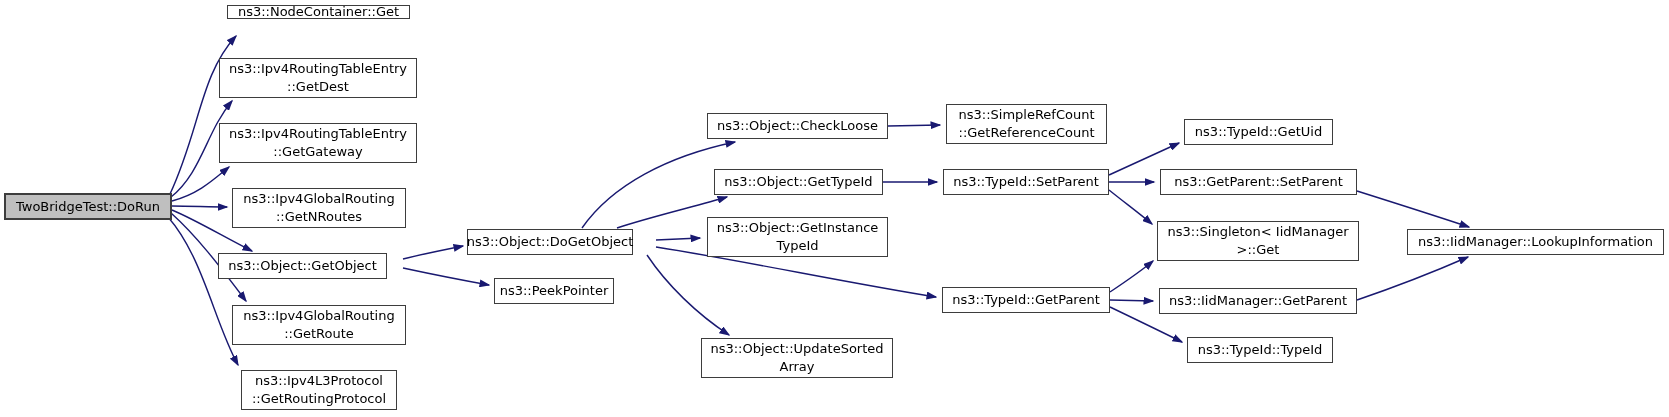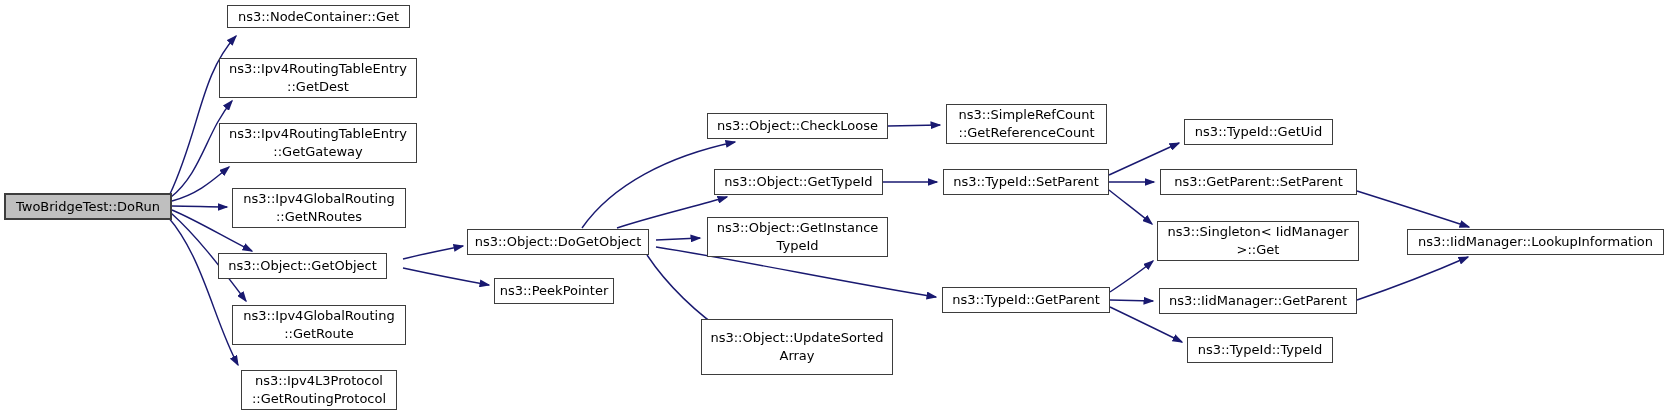--- a/index.html
+++ b/index.html
@@ -61,42 +61,42 @@
     <path d="M1109,182 L1154,182" marker-end="url(#arrow)"></path>
     <path d="M1109,190 C1124,202 1140,214 1152,224" marker-end="url(#arrow)"></path>
     <path d="M1110,292 C1125,282 1141,271 1153,261" marker-end="url(#arrow)"></path>
     <path d="M1110,300 L1153,301" marker-end="url(#arrow)"></path>
     <path d="M1110,307 C1135,319 1160,331 1182,342" marker-end="url(#arrow)"></path>
     <path d="M1357,191 C1395,203 1436,216 1469,227" marker-end="url(#arrow)"></path>
     <path d="M1357,300 C1395,287 1436,271 1468,257" marker-end="url(#arrow)"></path>
   </svg>
 
   <div class="node current" style="left:4px;top:193px;width:168px;height:27px">TwoBridgeTest::DoRun</div>
-  <div class="node" style="left:227px;top:5px;width:183px;height:23px">ns3::NodeContainer::Get</div>
+  <div class="node" style="left:227px;top:5px;width:183px;height:14px">ns3::NodeContainer::Get</div>
   <div class="node" style="left:219px;top:58px;width:198px;height:40px">ns3::Ipv4RoutingTableEntry
 ::GetDest</div>
   <div class="node" style="left:219px;top:123px;width:198px;height:40px">ns3::Ipv4RoutingTableEntry
 ::GetGateway</div>
   <div class="node" style="left:232px;top:188px;width:174px;height:40px">ns3::Ipv4GlobalRouting
 ::GetNRoutes</div>
   <div class="node" style="left:218px;top:253px;width:169px;height:26px">ns3::Object::GetObject</div>
   <div class="node" style="left:232px;top:305px;width:174px;height:40px">ns3::Ipv4GlobalRouting
 ::GetRoute</div>
   <div class="node" style="left:241px;top:370px;width:156px;height:40px">ns3::Ipv4L3Protocol
 ::GetRoutingProtocol</div>
-  <div class="node" style="left:467px;top:229px;width:182px;height:26px">ns3::Object::DoGetObject</div>
+  <div class="node" style="left:467px;top:229px;width:166px;height:26px">ns3::Object::DoGetObject</div>
   <div class="node" style="left:494px;top:278px;width:120px;height:26px">ns3::PeekPointer</div>
   <div class="node" style="left:707px;top:113px;width:181px;height:26px">ns3::Object::CheckLoose</div>
   <div class="node" style="left:946px;top:104px;width:161px;height:40px">ns3::SimpleRefCount
 ::GetReferenceCount</div>
   <div class="node" style="left:714px;top:169px;width:169px;height:26px">ns3::Object::GetTypeId</div>
   <div class="node" style="left:943px;top:169px;width:166px;height:26px">ns3::TypeId::SetParent</div>
   <div class="node" style="left:707px;top:217px;width:181px;height:40px">ns3::Object::GetInstance
 TypeId</div>
-  <div class="node" style="left:701px;top:319px;width:192px;height:56px">ns3::Object::UpdateSorted
+  <div class="node" style="left:701px;top:338px;width:192px;height:40px">ns3::Object::UpdateSorted
 Array</div>
   <div class="node" style="left:1184px;top:119px;width:149px;height:26px">ns3::TypeId::GetUid</div>
   <div class="node" style="left:1160px;top:169px;width:197px;height:26px">ns3::GetParent::SetParent</div>
   <div class="node" style="left:1157px;top:221px;width:202px;height:40px">ns3::Singleton&lt; IidManager
 &gt;::Get</div>
   <div class="node" style="left:942px;top:287px;width:168px;height:26px">ns3::TypeId::GetParent</div>
   <div class="node" style="left:1159px;top:288px;width:198px;height:26px">ns3::IidManager::GetParent</div>
   <div class="node" style="left:1187px;top:337px;width:146px;height:26px">ns3::TypeId::TypeId</div>
   <div class="node" style="left:1407px;top:229px;width:257px;height:26px">ns3::IidManager::LookupInformation</div>
 

